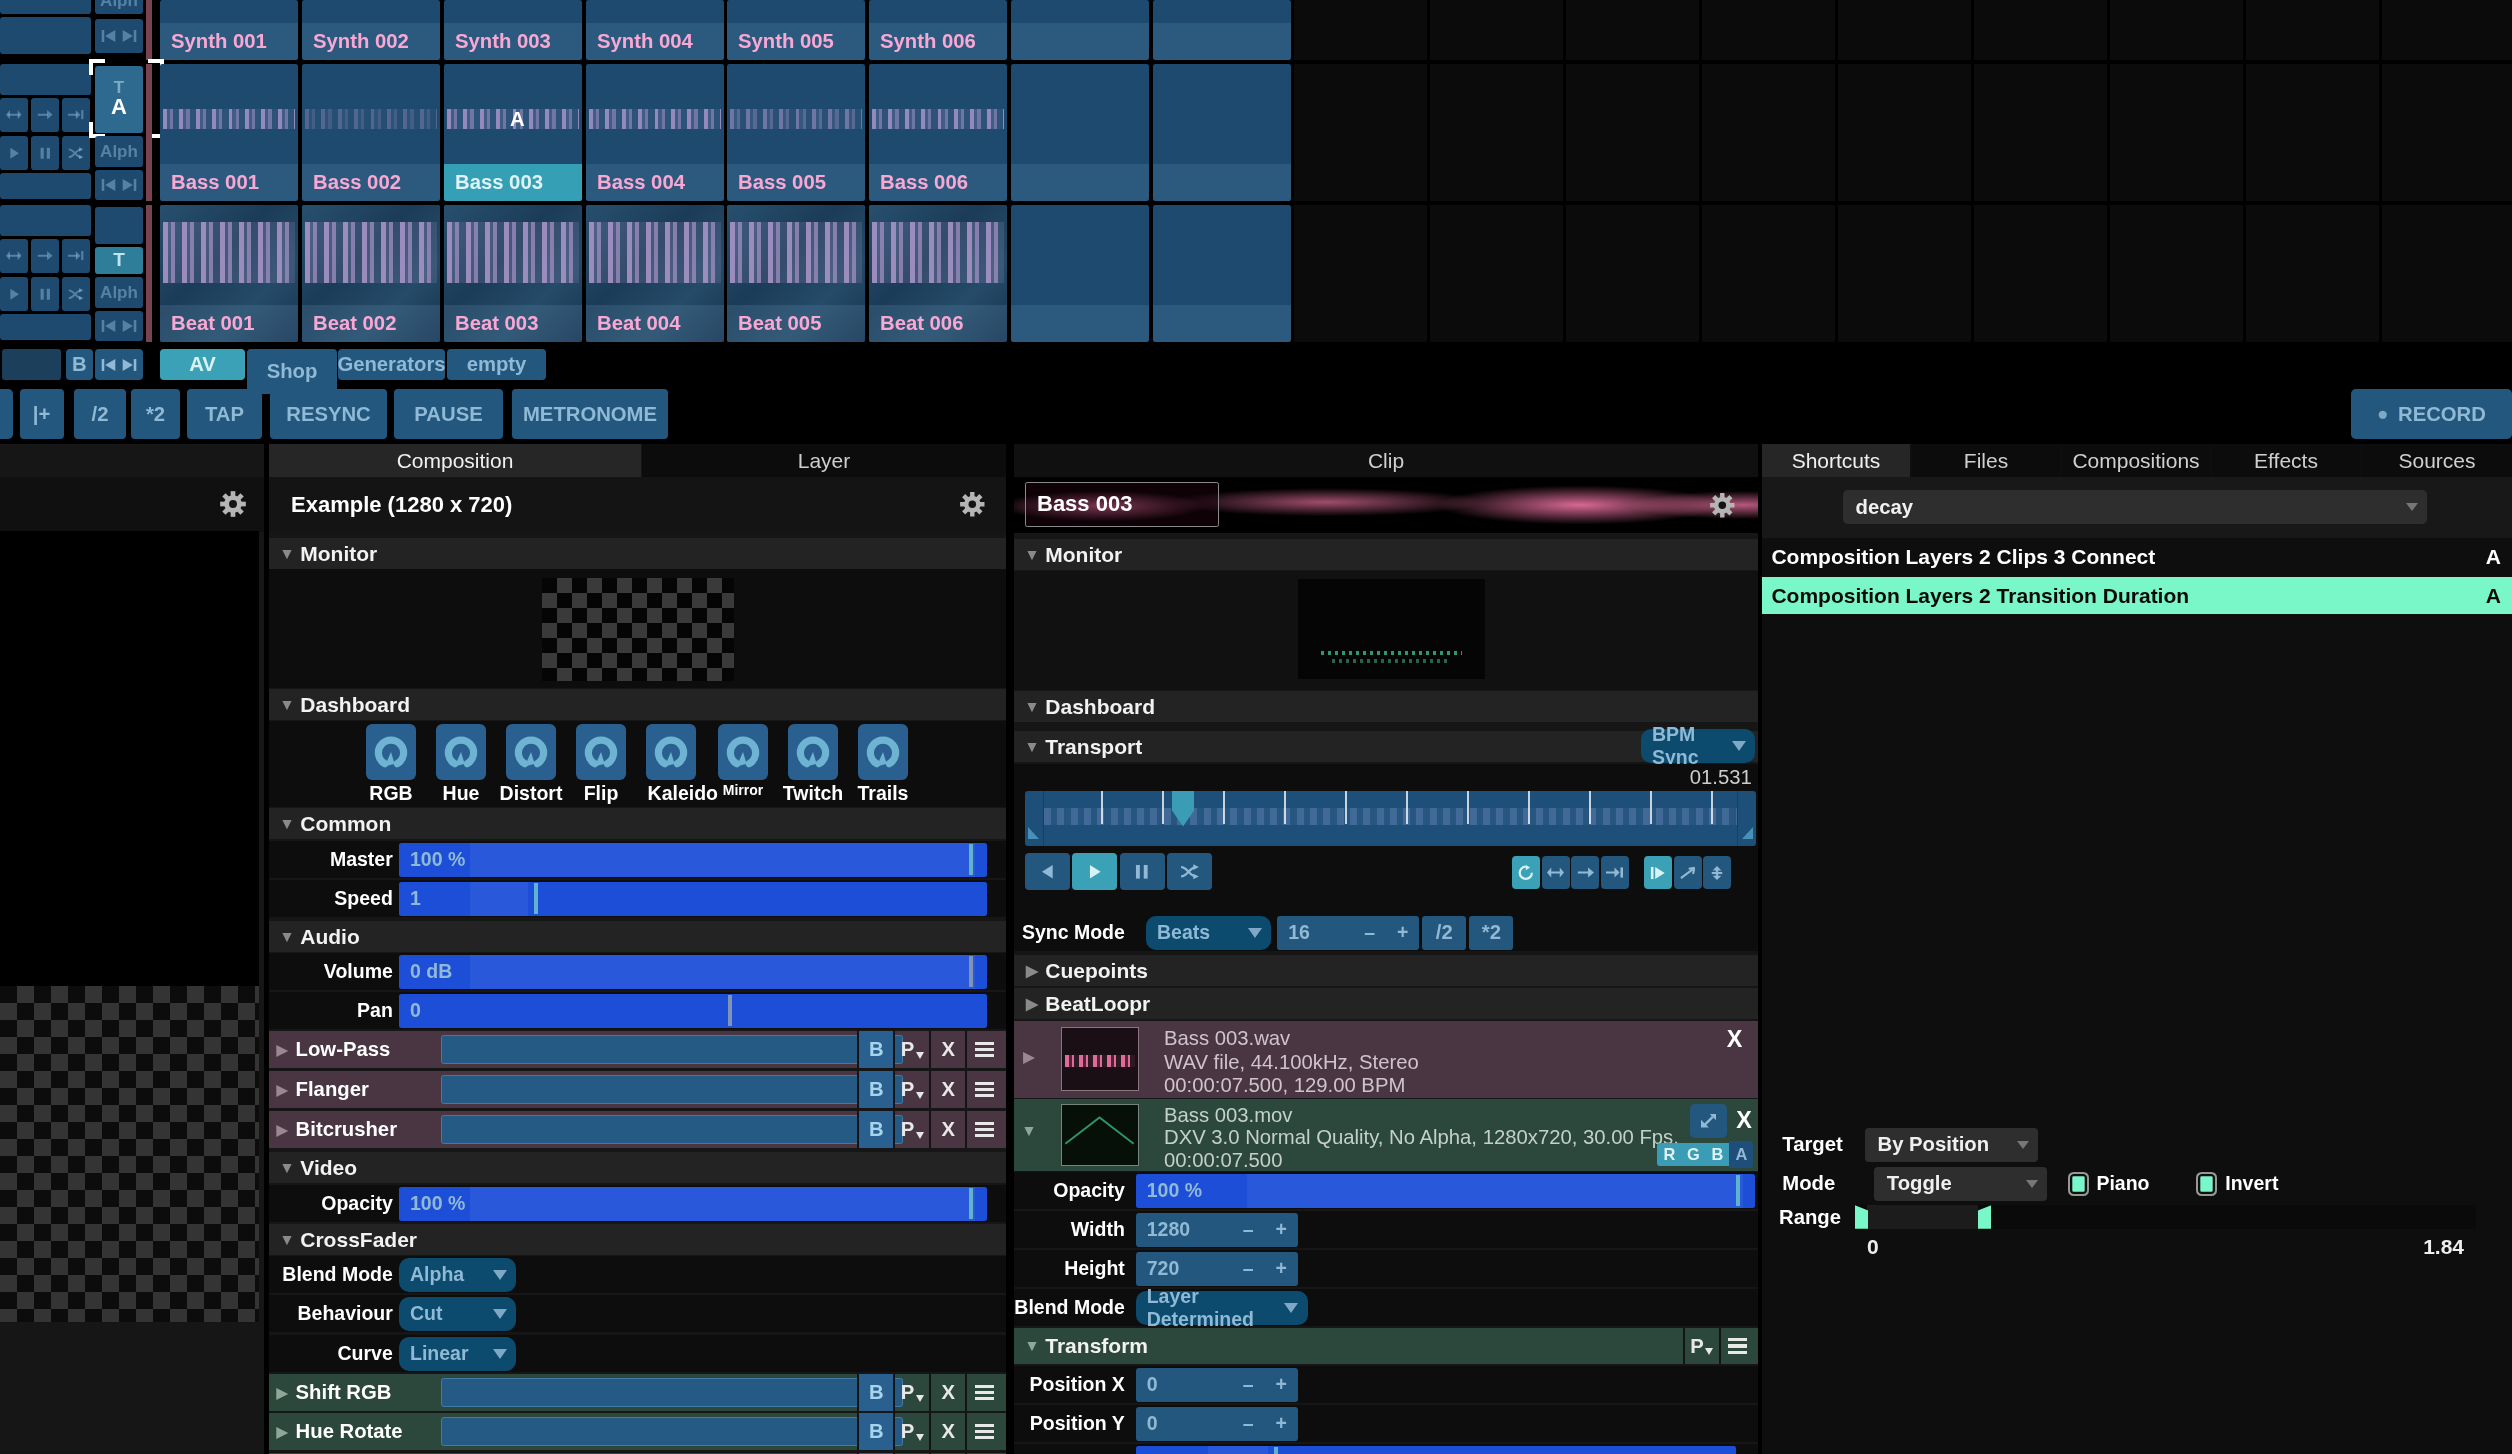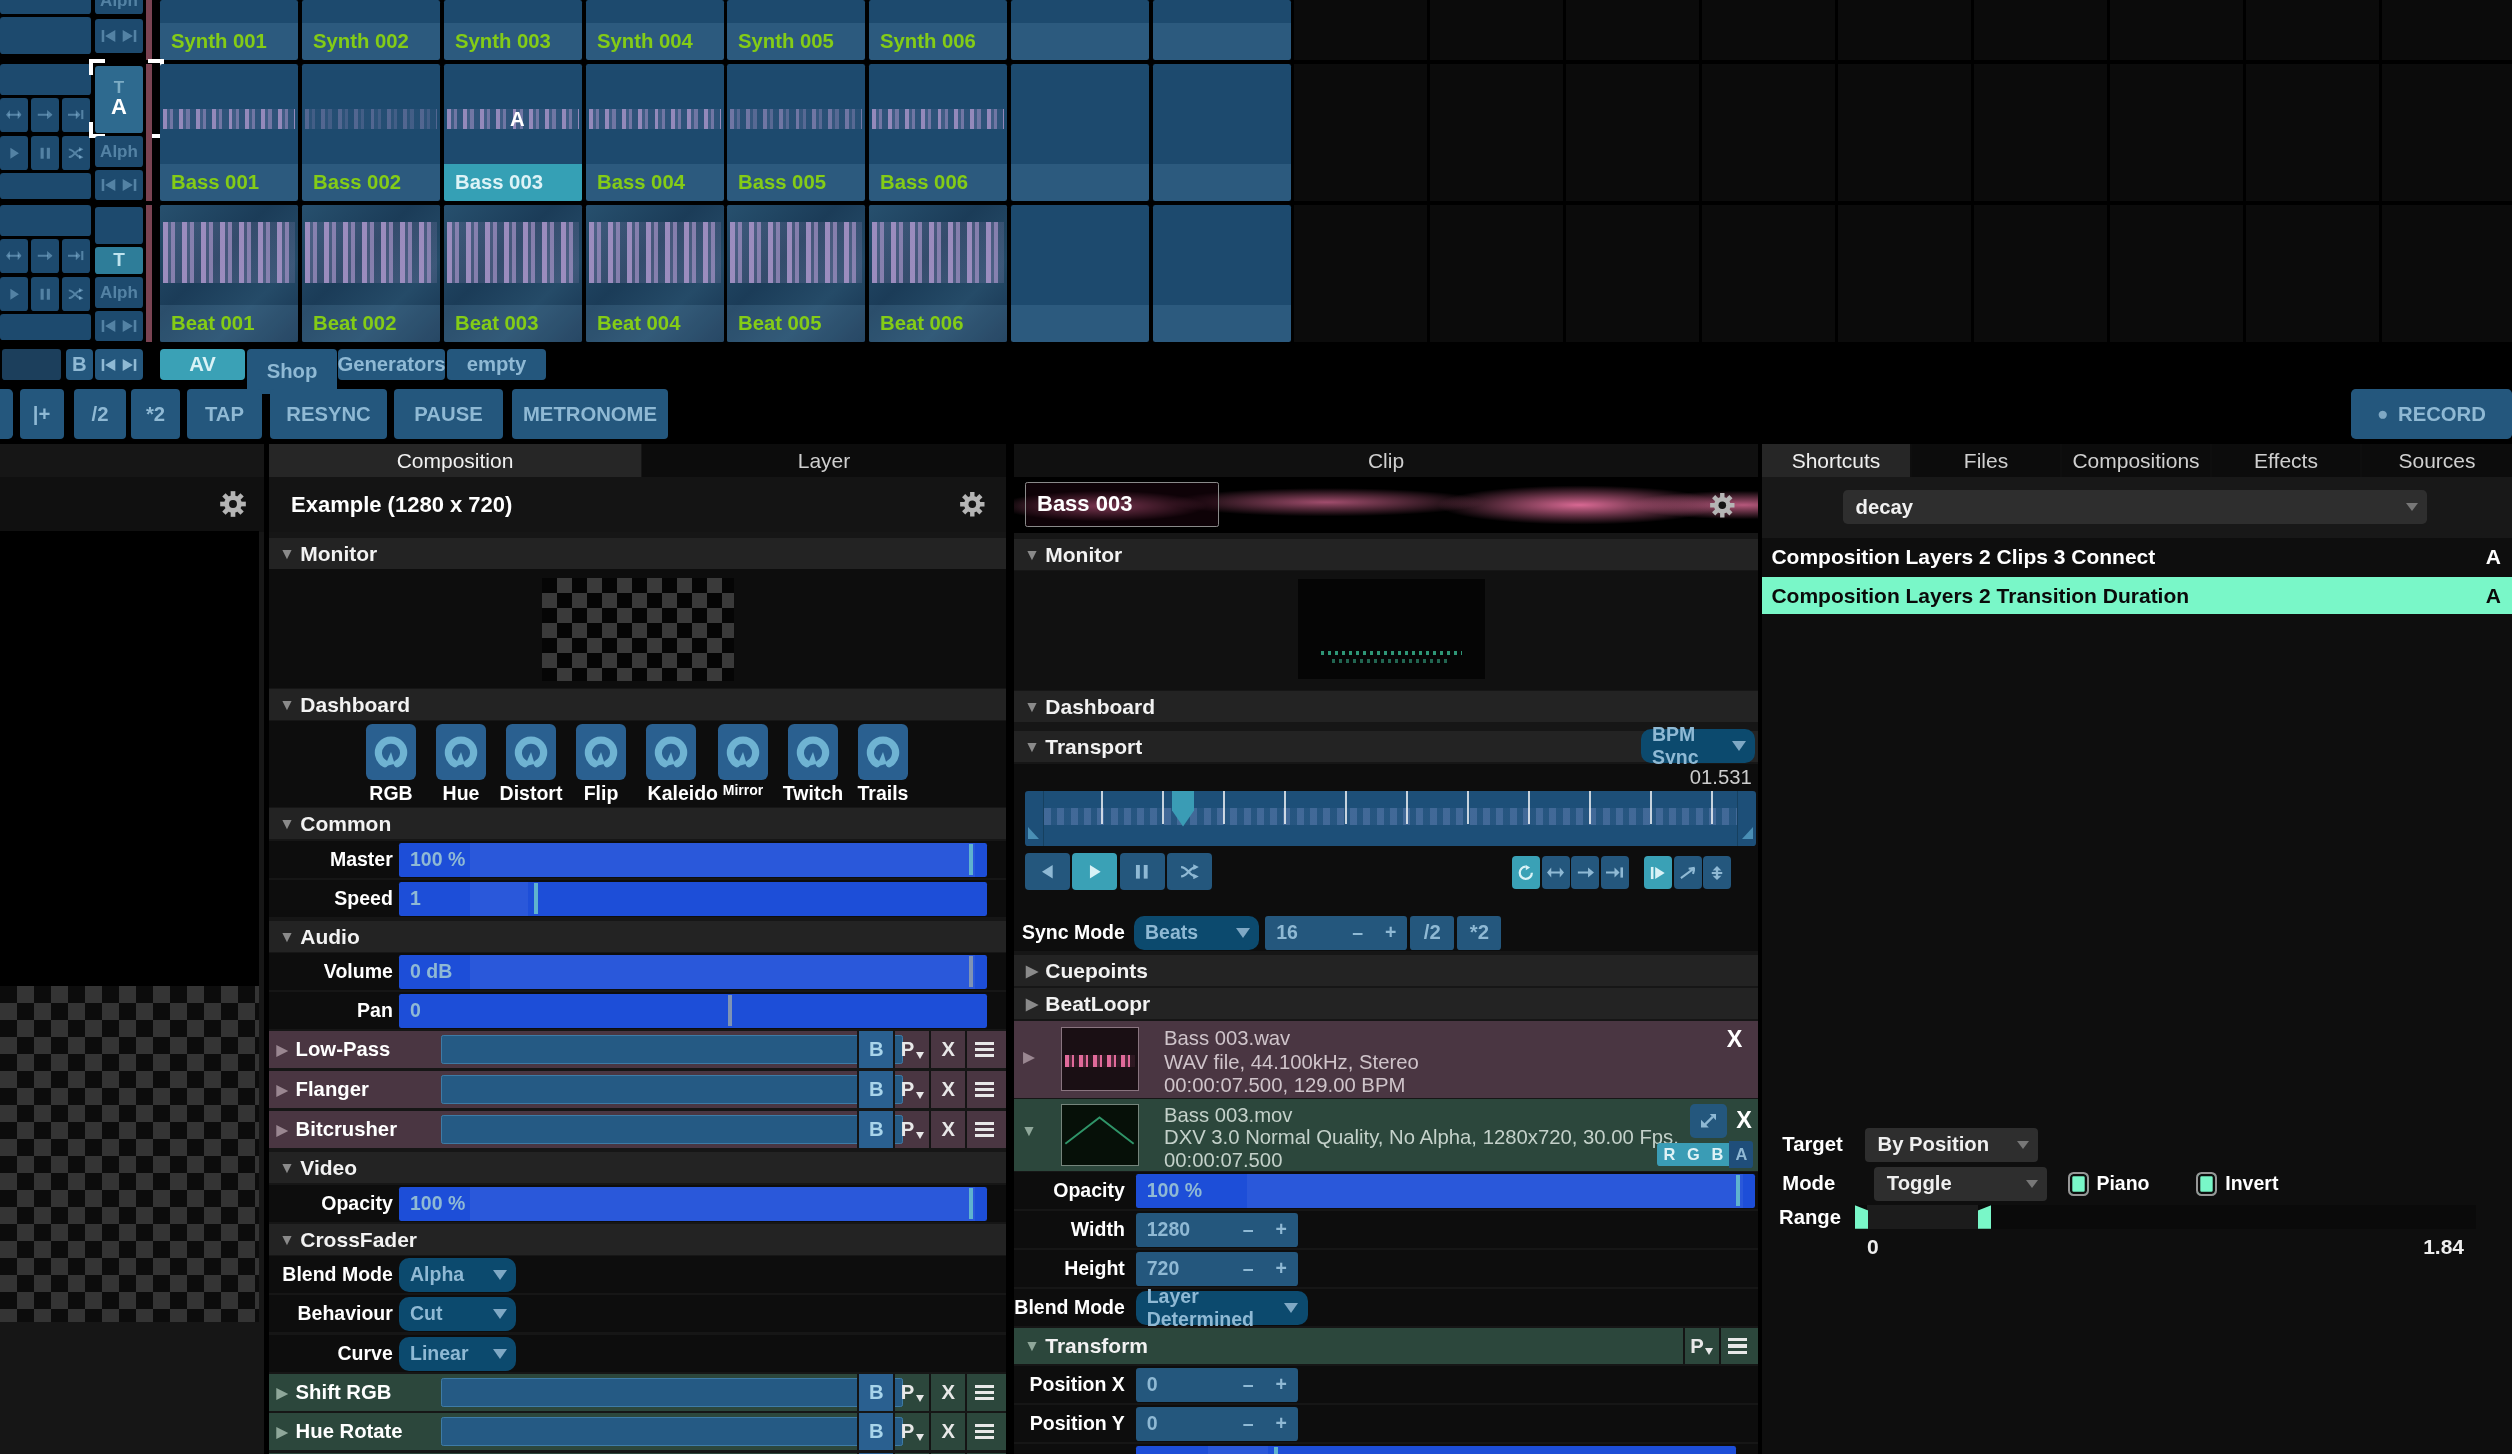--- a/index.html
+++ b/index.html
@@ -52,21 +52,21 @@
          background-size:34px 34px}
 .checker-s{background-image:conic-gradient(#3a3a3a 25%,#050505 0 50%,#3a3a3a 0 75%,#050505 0);
          background-size:30px 30px}
 
 .lrow{position:absolute;left:0;width:2512px}
 .sbtn{position:absolute;background:#1d4a6e;border-radius:3.1px;display:flex;align-items:center;
       justify-content:center;color:rgba(150,200,230,.45);font-size:17px;font-weight:bold}
 .redline{position:absolute;left:146px;width:6.2px;top:0;bottom:0;background:#7a4352}
 .cell{position:absolute;top:0;bottom:0;width:138px;background:#1d4a6e;border-radius:2.3px;overflow:hidden}
 .band{position:absolute;left:0;right:0;bottom:0;height:37px;background:rgba(141,189,228,.14);
-      color:#84cc16;font-size:20.3px;font-weight:bold;display:flex;align-items:center;padding-left:11px}
+      color:#f9a8d4;font-size:20.3px;font-weight:bold;display:flex;align-items:center;padding-left:11px}
 .band.sel{background:#35a0b5;color:#ddf3f7}
 .wave-bass{position:absolute;left:3.1px;right:3.1px;top:45px;height:20.3px;
   background:repeating-linear-gradient(90deg,rgba(168,148,200,.85) 0 3.9px,rgba(168,148,200,.25) 3.9px 7px,
   rgba(168,148,200,.6) 7px 10.2px,rgba(168,148,200,.12) 10.2px 16.4px)}
 .wave-beat{position:absolute;left:3.1px;right:3.1px;top:17px;height:61px;
   background:repeating-linear-gradient(90deg,rgba(168,148,200,.9) 0 4.7px,rgba(168,148,200,.3) 4.7px 7.8px,
   rgba(168,148,200,.75) 7.8px 11.7px,rgba(168,148,200,.18) 11.7px 19px)}
 .beatbg{position:absolute;inset:0;background:linear-gradient(135deg,#27506e 0%,#1b3c58 40%,#254b68 70%,#173450 100%)}
 .corner{position:absolute;width:15.6px;height:15.6px;border:4.7px solid #fff}
 
@@ -796,21 +796,21 @@
       <div class="btn" style="width:28px;height:33px">
           <svg width="14" height="14" viewBox="0 0 18 18">
             <use href="#s-crossbar"></use>
           </svg>
         </div>
     </div>
   </div>
 
   <div class="prow" style="top:470px">
     <span class="plabel" style="flex:0 0 117px;width:117px">Sync Mode</span>
-    <div class="ddl" style="width:125px;margin-left:3px">
+    <div class="ddl" style="width:125px;margin-left:15px">
         <span style="flex:1">Beats</span>
         <span class="caret"></span>
       </div>
     <div class="stepbox" style="width:142px;margin-left:6.2px">
       <span class="v">16</span>
       <span class="m">–</span>
       <span class="p">+</span>
     </div>
     <div class="btn" style="width:44px;height:34px;margin-left:3.1px;border-radius:3.1px">/2</div>
     <div class="btn" style="width:44px;height:34px;margin-left:3.1px;border-radius:3.1px">*2</div>

